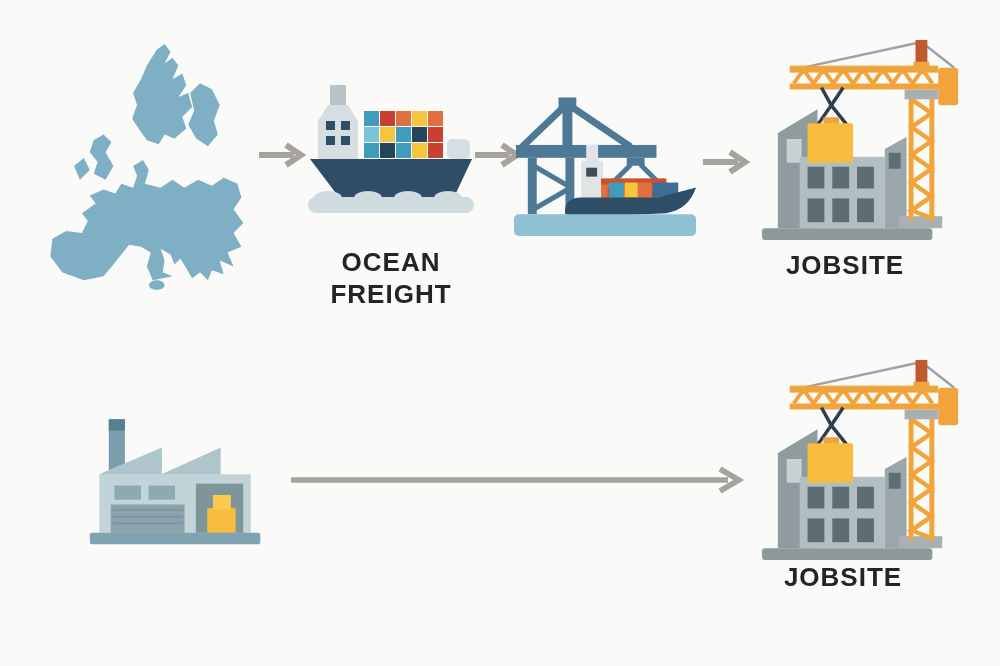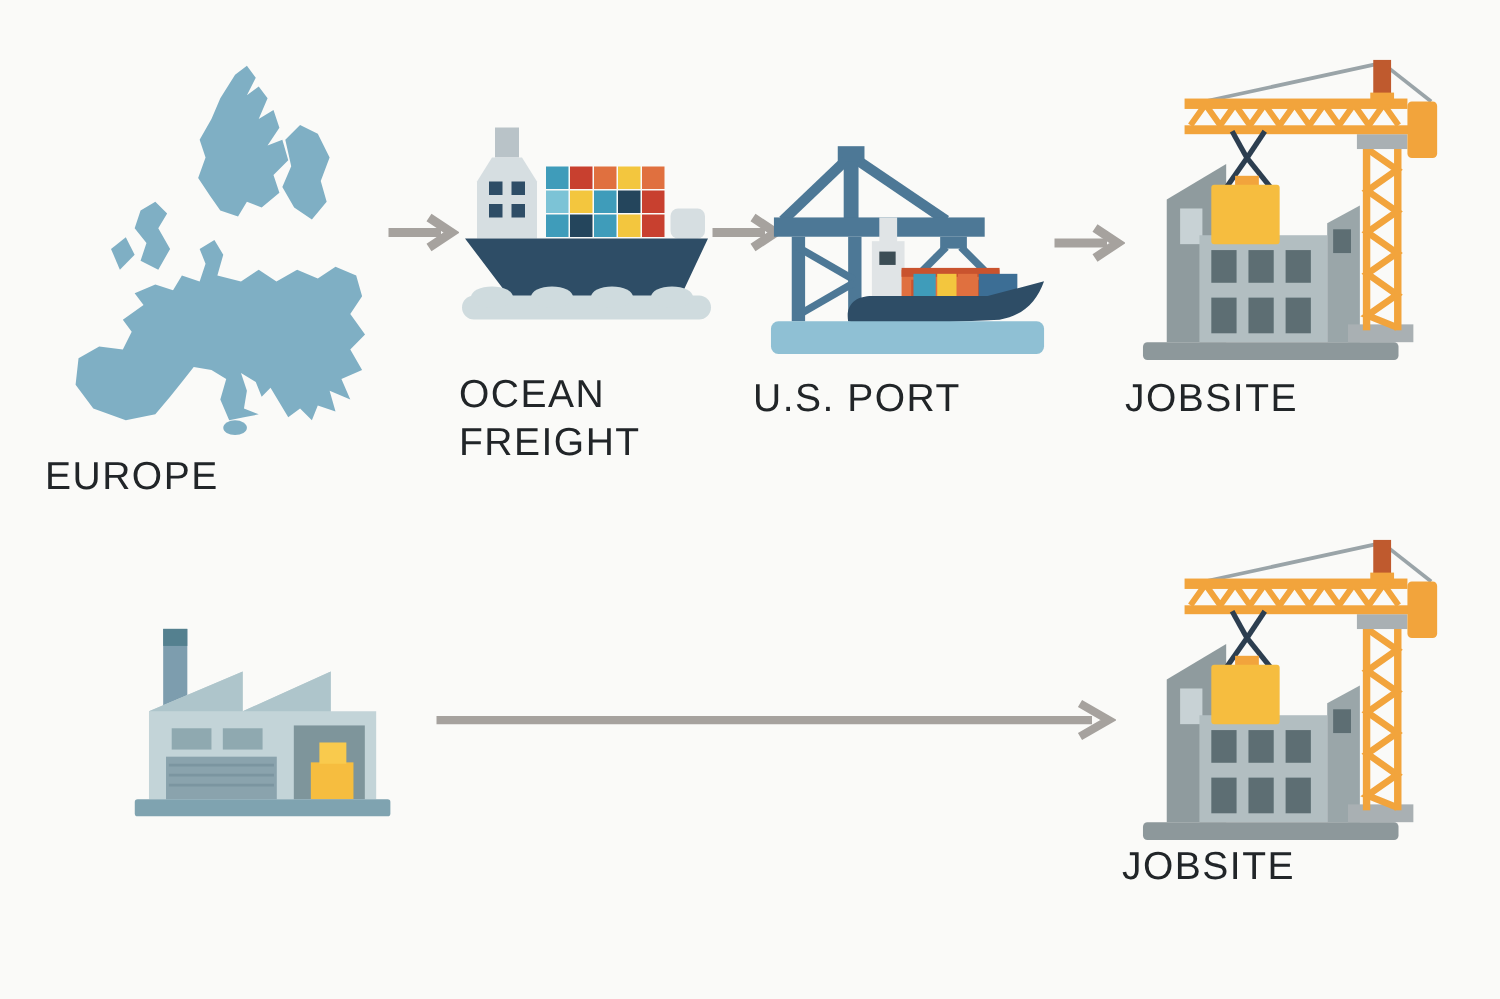--- a/index.html
+++ b/index.html
@@ -9,22 +9,22 @@
   }
   .canvas{
     position:relative;
     width:1000px;height:666px;
     background:var(--background,#fafaf8);
     overflow:hidden;
   }
   .abs{position:absolute;}
   .label{
     position:absolute;
-    text-align:left;
-    font-weight:400;
+    text-align:center;
+    font-weight:700;
     font-size:26px;
     line-height:1.22;
     letter-spacing:1px;
     color:var(--label-text,#212528);
     white-space:pre-line;
   }
   svg{display:block;}
 </style>
 </head>
 <body>
@@ -34,21 +34,20 @@
   <svg class="abs" style="left:26px;top:36px" width="226" height="256" viewBox="0 0 220 260" aria-hidden="true">
     <g style="fill:var(--map-blue,#7fafc4)">
       <polygon points="111,96 103,84 108,70 104,58 112,44 118,30 128,14 136,8 142,16 136,28 144,22 150,30 144,44 154,38 158,50 150,62 160,58 164,72 154,82 158,94 146,104 136,100 130,110 118,106"></polygon>
       <polygon points="162,58 172,48 184,54 192,70 186,86 190,100 180,112 168,104 160,90 166,76"></polygon>
       <polygon points="60,118 64,106 74,100 82,108 76,118 84,132 76,146 64,140 68,128"></polygon>
       <polygon points="44,132 54,124 60,136 50,146"></polygon>
       <polygon points="22,206 36,198 52,200 58,188 52,180 66,170 60,162 74,156 86,160 92,150 104,154 108,142 104,132 114,126 120,136 116,150 132,154 144,146 156,154 170,146 184,152 196,144 210,150 214,164 206,176 216,190 206,200 214,214 200,220 206,234 192,228 196,242 184,238 180,248 172,240 164,246 158,236 152,226 146,232 142,222 132,216 136,228 134,240 144,244 134,246 124,248 118,234 122,220 112,214 100,212 92,222 84,232 74,244 54,248 32,240 20,224"></polygon>
       <ellipse cx="128" cy="253" rx="8" ry="5"></ellipse>
     </g>
   </svg>
-  <div class="label" style="left:30px;top:302px;width:220px">EUROPE</div>
 
   <svg class="abs" style="left:256px;top:141px" width="50" height="28" viewBox="0 0 50 28">
     <line x1="3" y1="14" x2="38" y2="14" style="stroke:var(--arrow,#a6a29e)" stroke-width="6"></line>
     <polyline points="30,4 45,14 30,24" fill="none" style="stroke:var(--arrow,#a6a29e)" stroke-width="6"></polyline>
   </svg>
 
   <svg class="abs" style="left:306px;top:80px" width="170" height="152" viewBox="0 0 170 150">
     <rect x="24" y="4" width="16" height="20" style="fill:var(--chimney-gray,#b9c3c8)"></rect>
     <path d="M12,78 L12,40 L22,24 L42,24 L52,40 L52,78 Z" style="fill:var(--superstructure,#d6dee1)"></path>
     <g style="fill:var(--navy,#2e4d66)">
@@ -129,21 +128,20 @@
     </g>
     <g>
       <rect x="98" y="142" width="15" height="15" style="fill:var(--container-teal,#3f9cba)"></rect>
       <rect x="114" y="142" width="13" height="15" style="fill:var(--container-yellow,#f3c63e)"></rect>
       <rect x="128" y="142" width="13" height="15" style="fill:var(--container-orange,#e0703f)"></rect>
       <rect x="142" y="142" width="26" height="15" style="fill:var(--container-blue,#3c6e95)"></rect>
     </g>
     <path d="M54,174 C52,162 60,157 70,157 L148,157 L186,147 C181,161 172,170 156,173 L66,177 Z" style="fill:var(--navy,#2e4d66)"></path>
     <rect x="2" y="174" width="184" height="22" rx="5" style="fill:var(--dock-blue,#8fc0d4)"></rect>
   </svg>
-  <div class="label" style="left:502px;top:250px;width:200px">U.S. PORT</div>
 
   <svg class="abs" style="left:700px;top:148px" width="50" height="28" viewBox="0 0 50 28">
     <line x1="3" y1="14" x2="38" y2="14" style="stroke:var(--arrow,#a6a29e)" stroke-width="6"></line>
     <polyline points="30,4 45,14 30,24" fill="none" style="stroke:var(--arrow,#a6a29e)" stroke-width="6"></polyline>
   </svg>
 
   <svg class="abs" style="left:760px;top:34px" width="208" height="208" viewBox="0 0 210 210">
     <g style="stroke:var(--cable-gray,#9aa4a8)" stroke-width="2.5" fill="none">
       <line x1="163" y1="8" x2="34" y2="36"></line>
       <line x1="163" y1="8" x2="196" y2="34"></line>

